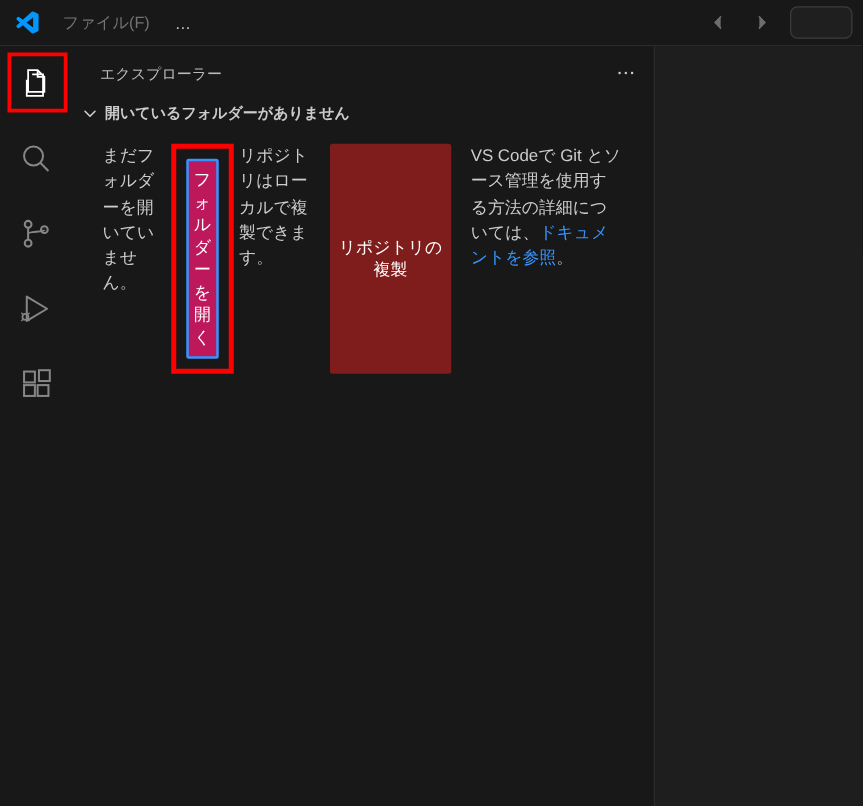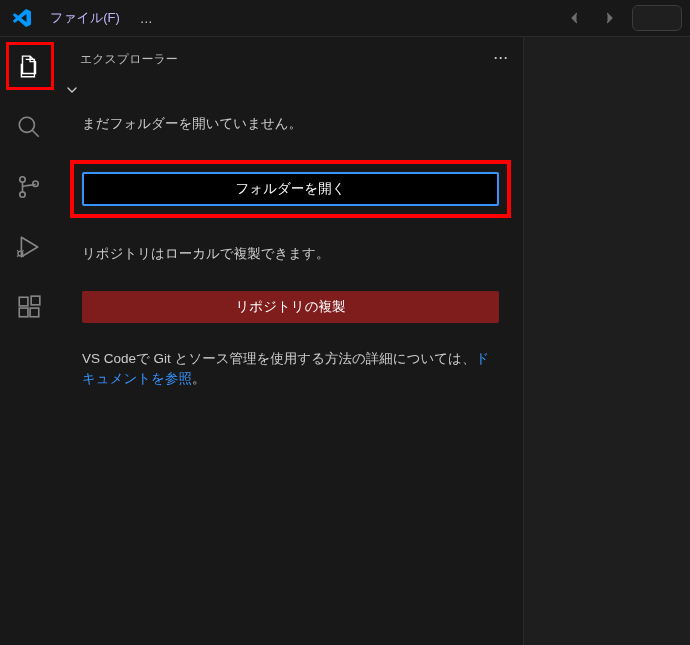--- a/index.html
+++ b/index.html
@@ -32,21 +32,21 @@
       align-items: center;
       justify-content: center;
     }
     .menu-bar {
       display: flex;
       align-items: center;
       gap: 0;
     }
     .menu-item {
       padding: 6px 10px;
-      color: #c4b5fd;
+      color: #737373;
       font-size: 13px;
       cursor: pointer;
       border-radius: 4px;
     }
     .menu-overflow {
       padding: 6px 10px;
       color: #cccccc;
       cursor: pointer;
     }
     .titlebar-right {
@@ -141,22 +141,22 @@
       cursor: pointer;
     }
     .chevron {
       margin-right: 4px;
       transform: rotate(0deg);
       display: inline-flex;
     }
     .welcome-content {
       padding: 10px 24px;
       display: flex;
-      flex-direction: column;
-      gap: 26px;
+      flex-direction: row;
+      gap: 16px;
       justify-content: flex-end;
     }
     .welcome-text {
       font-size: 13.5px;
       color: #cccccc;
       line-height: 1.5;
     }
     .btn {
       display: block;
       width: 100%;
@@ -174,21 +174,21 @@
       background: #7f1d1d;
     }
     .btn-wrapper-highlight {
       position: relative;
       padding: 8px;
       border: 4px solid #ff0000;
       margin: 0 -12px;
     }
     .btn-wrapper-highlight .btn {
       border: 2px solid #3794ff;
-      background: #000000;
+      background: #be185d;
       padding: 6px 0;
     }
     .link {
       color: #3794ff;
       cursor: pointer;
     }
     .editor-area {
       flex: 1;
       background: #1e1e1e;
     }
@@ -266,20 +266,21 @@
     <div class="sidebar-header">
       <span>エクスプローラー</span>
       <span class="sidebar-more">···</span>
     </div>
     <div class="section-header">
       <span class="chevron">
         <svg width="16" height="16" viewBox="0 0 16 16">
             <path d="M4 6l4 4 4-4" fill="none" stroke="currentColor" stroke-width="1.3" stroke-linecap="round" stroke-linejoin="round"></path>
           </svg>
       </span>
+      <span>開いているフォルダーがありません</span>
     </div>
     <div class="welcome-content">
       <div class="welcome-text">まだフォルダーを開いていません。</div>
       <div class="btn-wrapper-highlight">
         <button class="btn btn-primary">フォルダーを開く</button>
       </div>
       <div class="welcome-text">リポジトリはローカルで複製できます。</div>
       <button class="btn btn-primary">リポジトリの複製</button>
       <div class="welcome-text">
         <span>VS Codeで Git とソース管理を使用する方法の詳細については、</span><span class="link">ドキュメントを参照</span><span>。</span>

